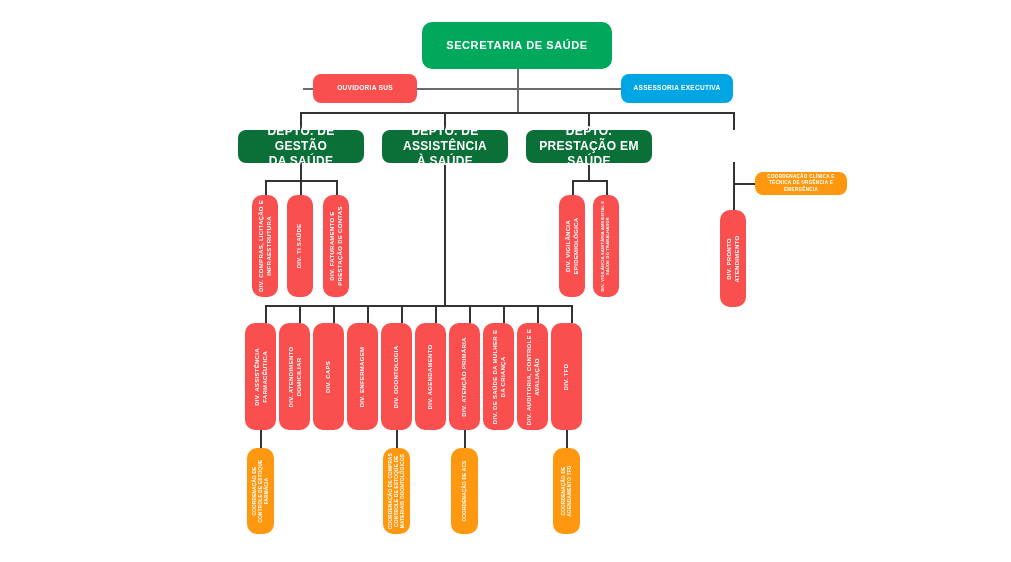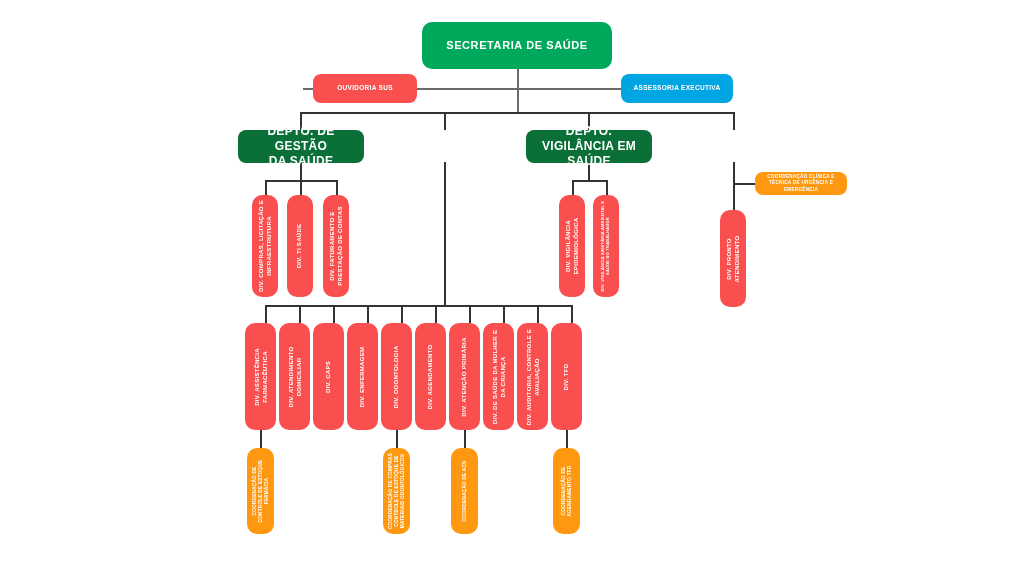--- a/index.html
+++ b/index.html
@@ -150,22 +150,25 @@
     <span class="lbl">OUVIDORIA SUS</span>
   </div>
 
   <div class="node blue side" style="left:621px; top:74px; width:112px; height:29px;">
     <span class="lbl">ASSESSORIA EXECUTIVA</span>
   </div>
 
   <div class="node dgreen dept" style="left:238px; top:130px; width:126px; height:33px;">
     <span class="lbl ml">DEPTO. DE GESTÃO<br>DA SAÚDE</span>
   </div>
+  <div class="node dgreen dept" style="left:382px; top:130px; width:126px; height:33px;">
+    <span class="lbl ml">DEPTO. DE ASSISTÊNCIA<br>À SAÚDE</span>
+  </div>
   <div class="node dgreen dept" style="left:526px; top:130px; width:126px; height:33px;">
-    <span class="lbl ml">DEPTO. VIGILÂNCIA EM SAÚDE</span>
+    <span class="lbl ml">DEPTO. PRESTAÇÃO EM SAÚDE</span>
   </div>
 
   <div class="node red vert v-red" style="left:252px; top:195px; width:26px; height:102px;">
     <span class="lbl" style="white-space: nowrap; width: 102px; position: absolute; left: 50%; top: 50%; transform: translate(-50%, -50%) rotate(-90deg); text-align: center;">DIV. COMPRAS, LICITAÇÃO E<br>INFRAESTRUTURA</span>
   </div>
   <div class="node red vert v-red" style="left:287px; top:195px; width:26px; height:102px;">
     <span class="lbl" style="white-space: nowrap; width: 102px; position: absolute; left: 50%; top: 50%; transform: translate(-50%, -50%) rotate(-90deg); text-align: center;">DIV. TI SAÚDE</span>
   </div>
   <div class="node red vert v-red" style="left:323px; top:195px; width:26px; height:102px;">
     <span class="lbl" style="white-space: nowrap; width: 102px; position: absolute; left: 50%; top: 50%; transform: translate(-50%, -50%) rotate(-90deg); text-align: center;">DIV. FATURAMENTO E<br>PRESTAÇÃO DE CONTAS</span>

